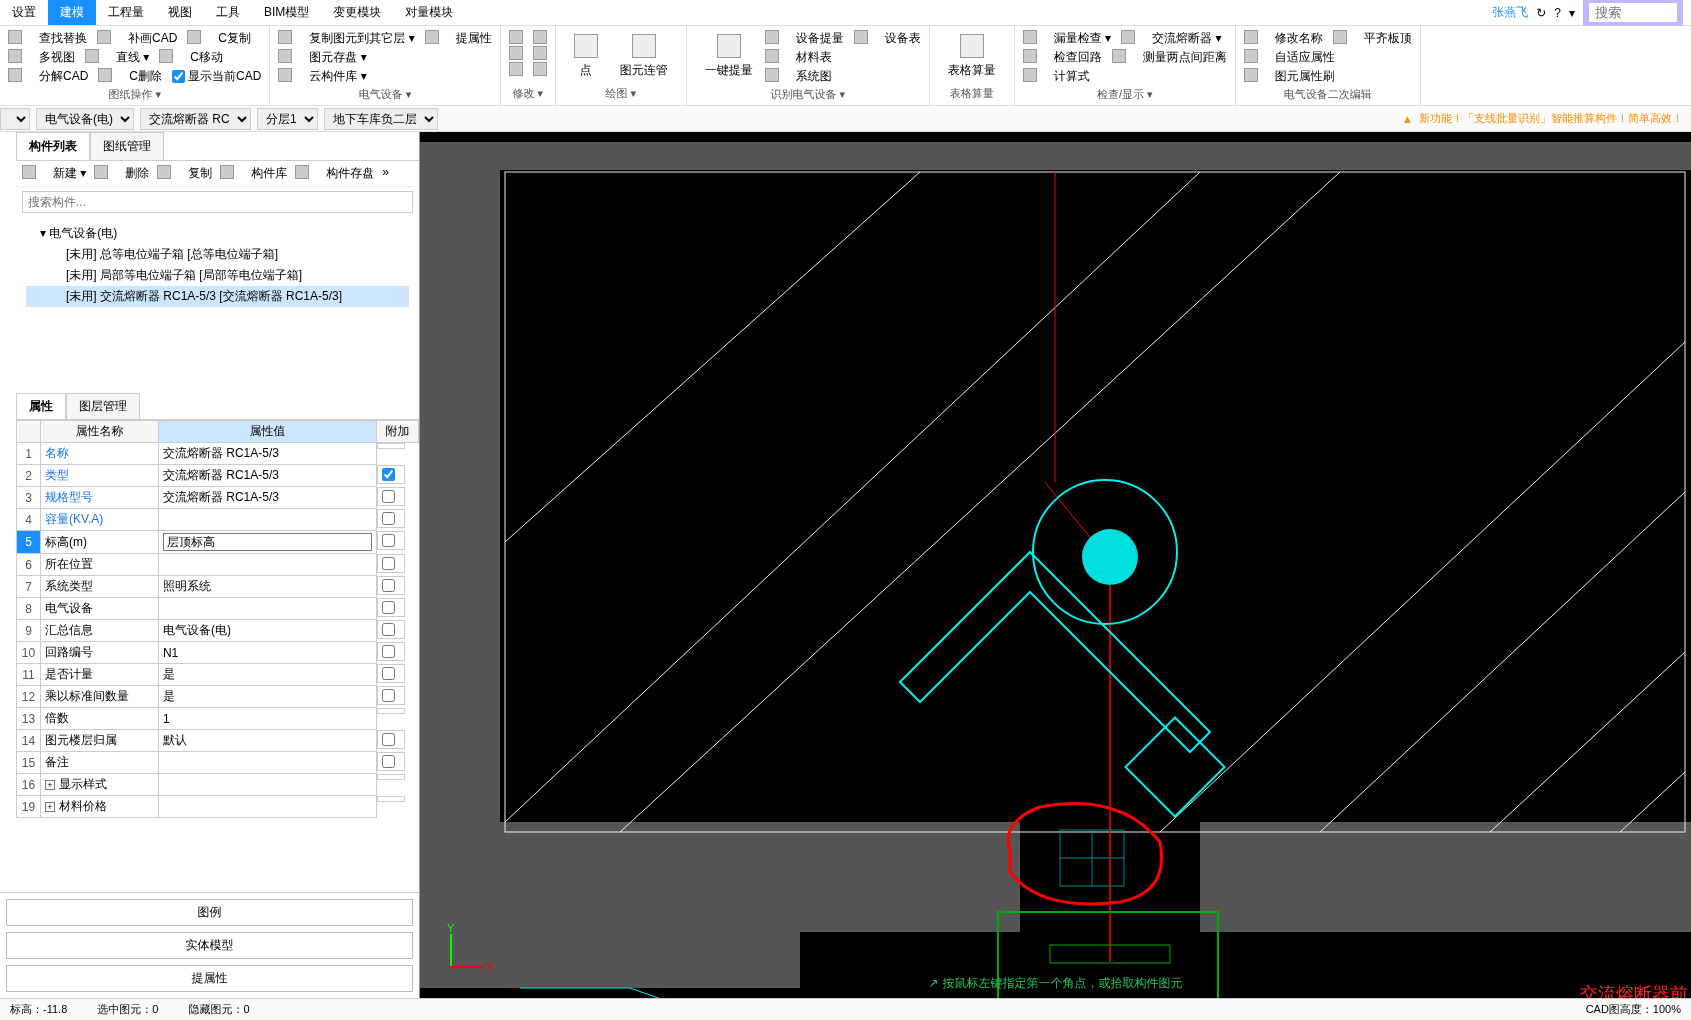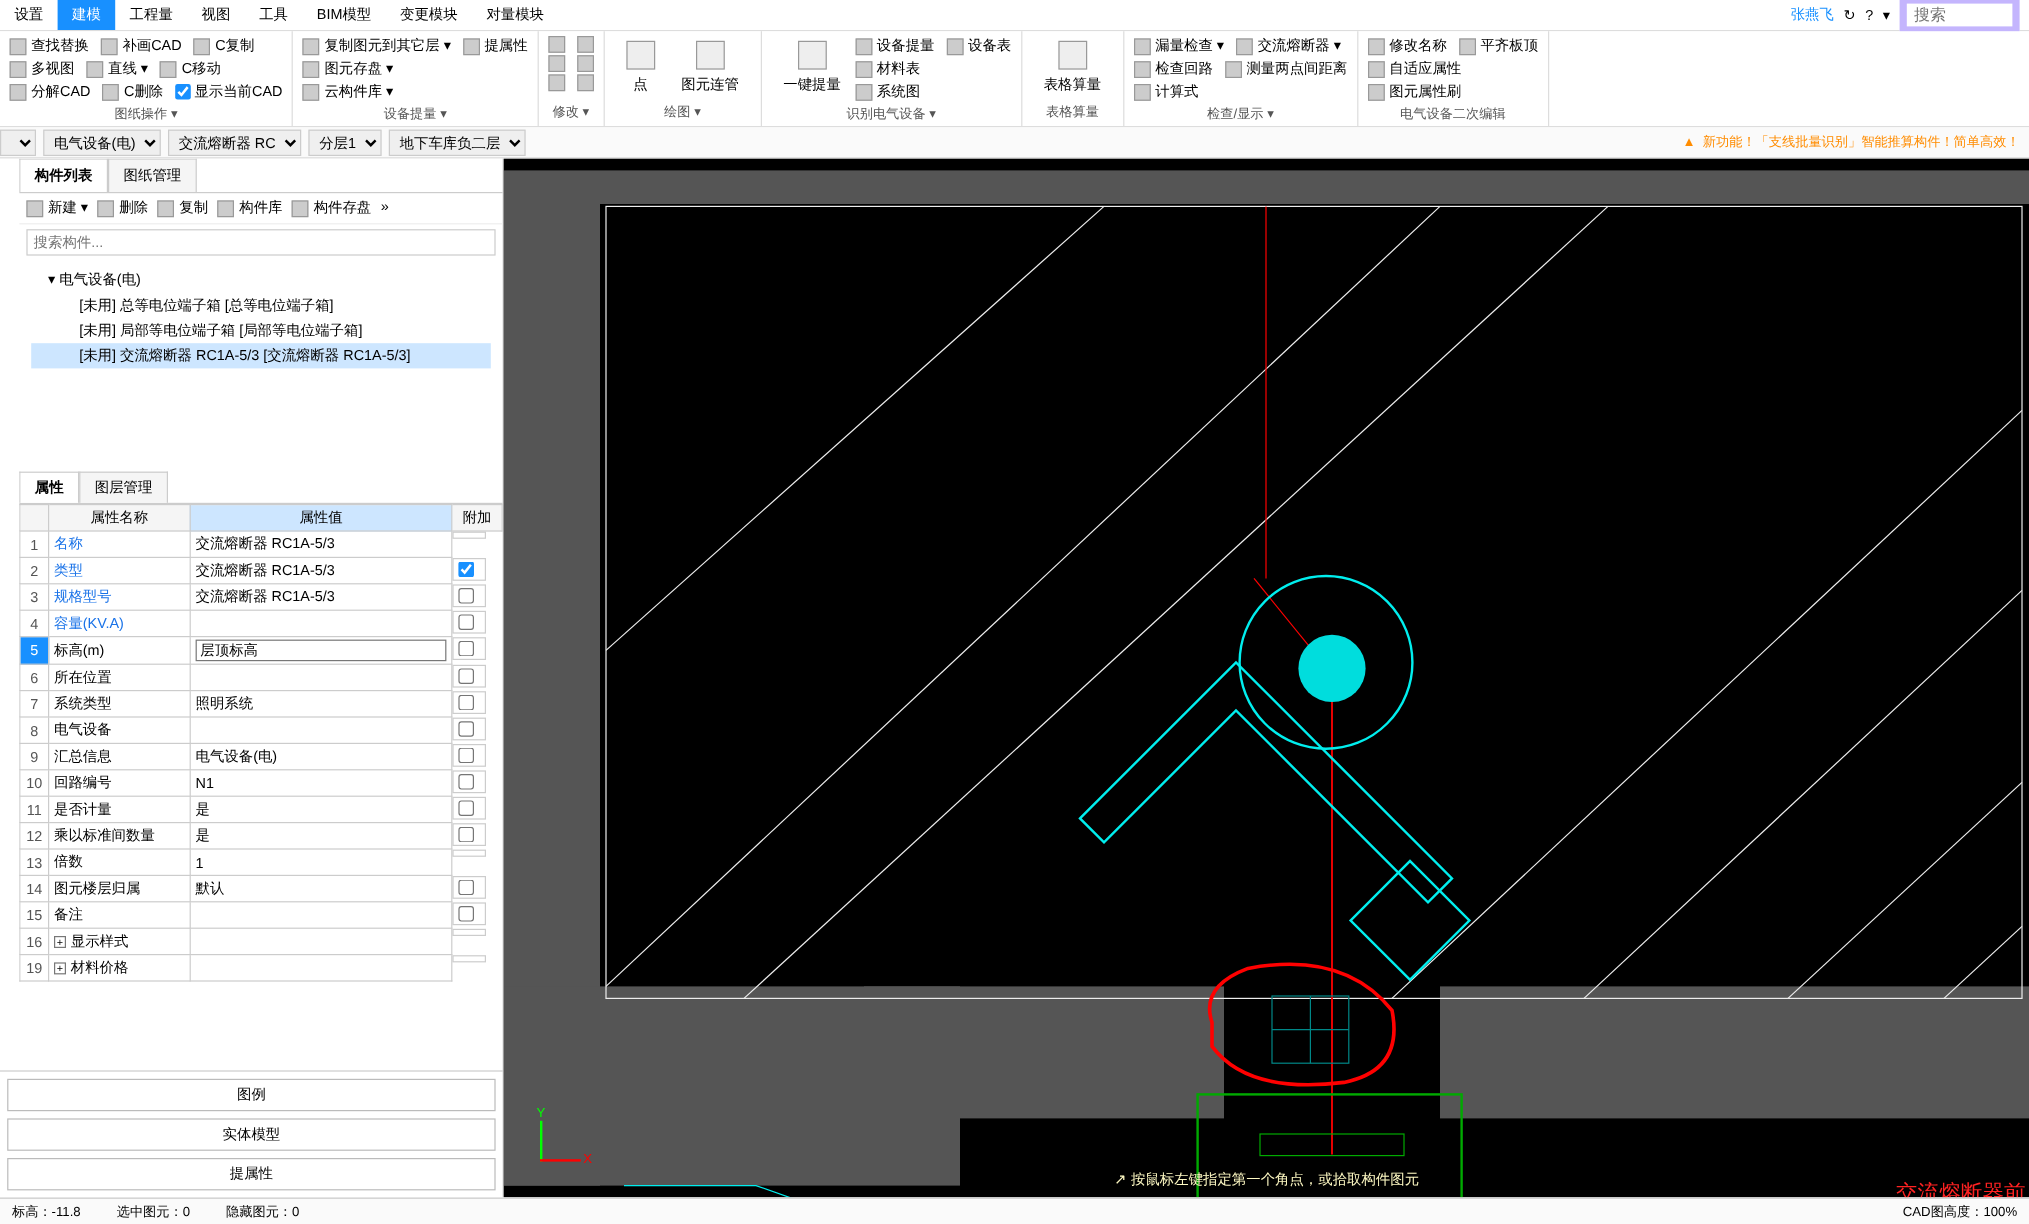--- a/index.html
+++ b/index.html
@@ -13,21 +13,21 @@
 .menubar-right { margin-left: auto; display: flex; align-items: center; gap: 8px; padding-right: 8px; }
 .menubar-right .user { color: #1890ff; }
 .menubar-right .search-box { border: 6px solid #c4b5fd; padding: 2px 6px; width: 100px; }
 
 
 .ribbon { height: 80px; background: #fff; display: flex; border-bottom: 1px solid #ddd; }
 .ribbon-group { display: flex; flex-direction: column; border-right: 1px solid #ddd; padding: 4px 8px; }
 .ribbon-group .rows { display: flex; flex-direction: column; gap: 2px; flex: 1; }
 .ribbon-group .row { display: flex; gap: 10px; align-items: center; }
 .ribbon-group .label { text-align: center; font-size: 11px; color: #555; padding-top: 2px; }
-.rbtn { display: flex; align-items: center; gap: 4px; white-space: nowrap; cursor: pointer; font-size: 12px; }
+.rbtn { display: flex; align-items: flex-start; gap: 17px; white-space: nowrap; cursor: pointer; font-size: 12px; }
 .rbtn .ico { display: inline-block; width: 14px; height: 14px; background: #ccc; border: 1px solid #999; }
 .chk { display:flex; align-items:center; gap:3px; }
 .chk input { accent-color:#1890ff; }
 .bigbtn { display:flex; flex-direction:column; align-items:center; gap:4px; padding:4px 10px; cursor:pointer; }
 .bigbtn .bigico { width:24px;height:24px; border:1px solid #999; background:#eee; }
 
 
 .filterbar { height: 26px; background: #fafafa; display: flex; align-items: center; border-bottom: 1px solid #ddd; }
 .filterbar select { border: 1px solid #ccc; padding: 2px 4px; margin-right: 6px; font-size:12px; }
 .filterbar .notice { margin-left: auto; display: flex; align-items: center; gap: 6px; color: #ff8c00; padding-right: 8px; font-size: 11px; }
@@ -69,21 +69,21 @@
 .proptable td.chk { text-align:center; width:28px; }
 .expander { display:inline-block; width:10px; height:10px; border:1px solid #777; text-align:center; line-height:8px; font-size:9px; margin-right:4px; }
 
 
 .bottom-btns { display:flex; gap:6px; padding:6px; border-top:1px solid #ccc;flex-direction:column; }
 .bottom-btns button { border:1px solid #bbb; background:#fff; padding:4px 14px; cursor:pointer; font-size:12px; }
 
 
 .stage svg { width:100%; height:100%; }
 .annotation { position:absolute; color:#ff2222; font-size:18px; left:1160px; top:850px; }
-.statusbar-float { position:absolute; bottom:6px; left:50%; transform:translateX(-50%); color:#fef9c3; font-size:12px;text-align:right; }
+.statusbar-float { position:absolute; bottom:6px; left:50%; transform:translateX(-50%); color:#22c55e; font-size:12px;text-align:right; }
 .statusbar-float .arrow { margin-right:4px; }
 .axis { position:absolute; left:30px; bottom:30px; }
 .axis .y { position:absolute; width:2px; height:34px; background:#0f0; bottom:0; left:0; }
 .axis .x { position:absolute; height:2px; width:34px; background:#f00; bottom:0; left:0; }
 .axis .yl { position:absolute; color:#0f0; bottom:34px; left:-3px; font-size:11px; }
 .axis .xl { position:absolute; color:#f00; bottom:-4px; left:36px; font-size:11px; }
 
 
 .statusbar { height:22px; background:#fafafa; border-top:1px solid #ccc; display:flex; align-items:center; font-size:11px; padding:0 10px; gap:30px; position:relative; }
 </style>
@@ -177,21 +177,21 @@
               <span>图元存盘 ▾</span>
             </span>
         </div>
         <div class="row">
           <span class="rbtn">
               <span class="ico"></span>
               <span>云构件库 ▾</span>
             </span>
         </div>
       </div>
-      <div class="label">设备提量 ▾</div>
+      <div class="label">电气设备 ▾</div>
     </div>
 
     <div class="ribbon-group">
       <div class="rows">
         <div class="row">
             <span class="rbtn">
               <span class="ico"></span>
             </span>
             <span class="rbtn">
               <span class="ico"></span>

